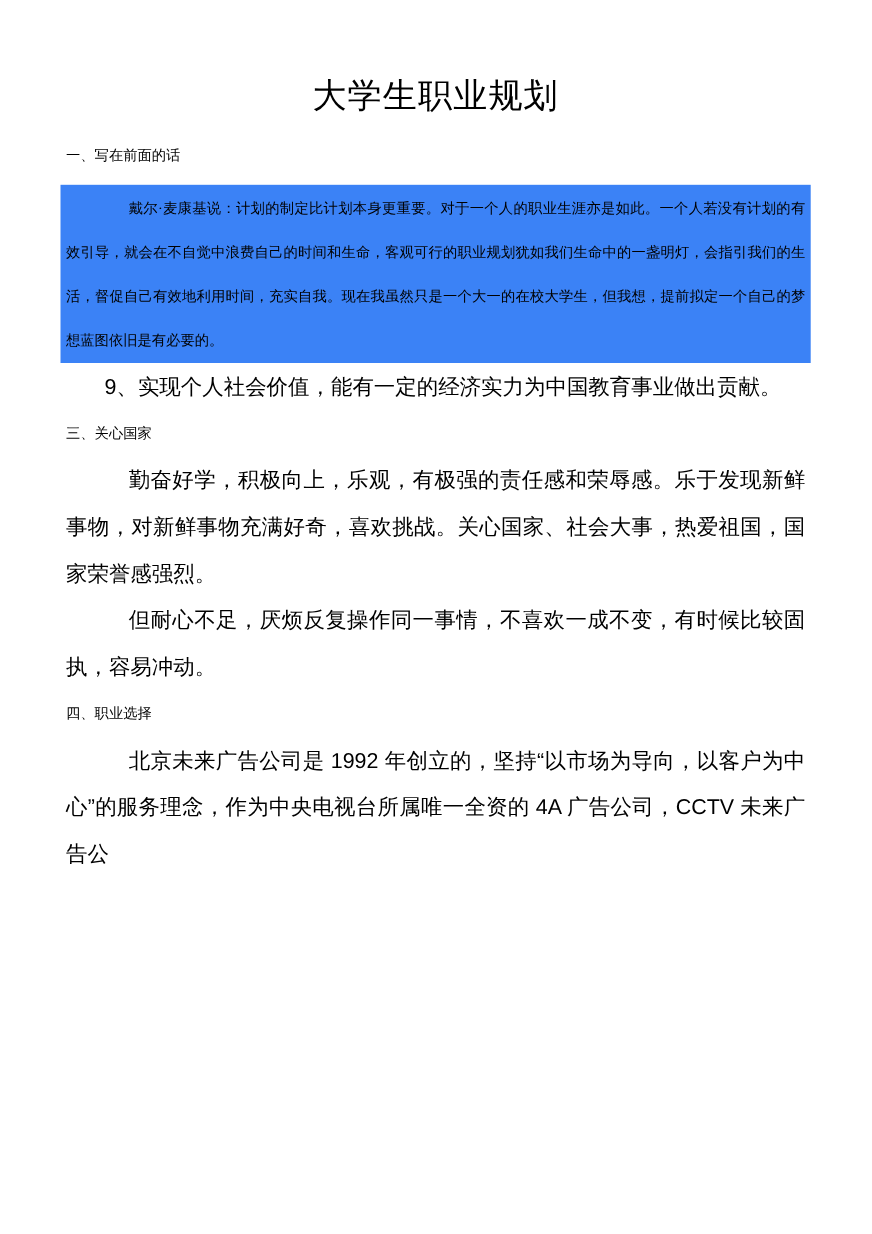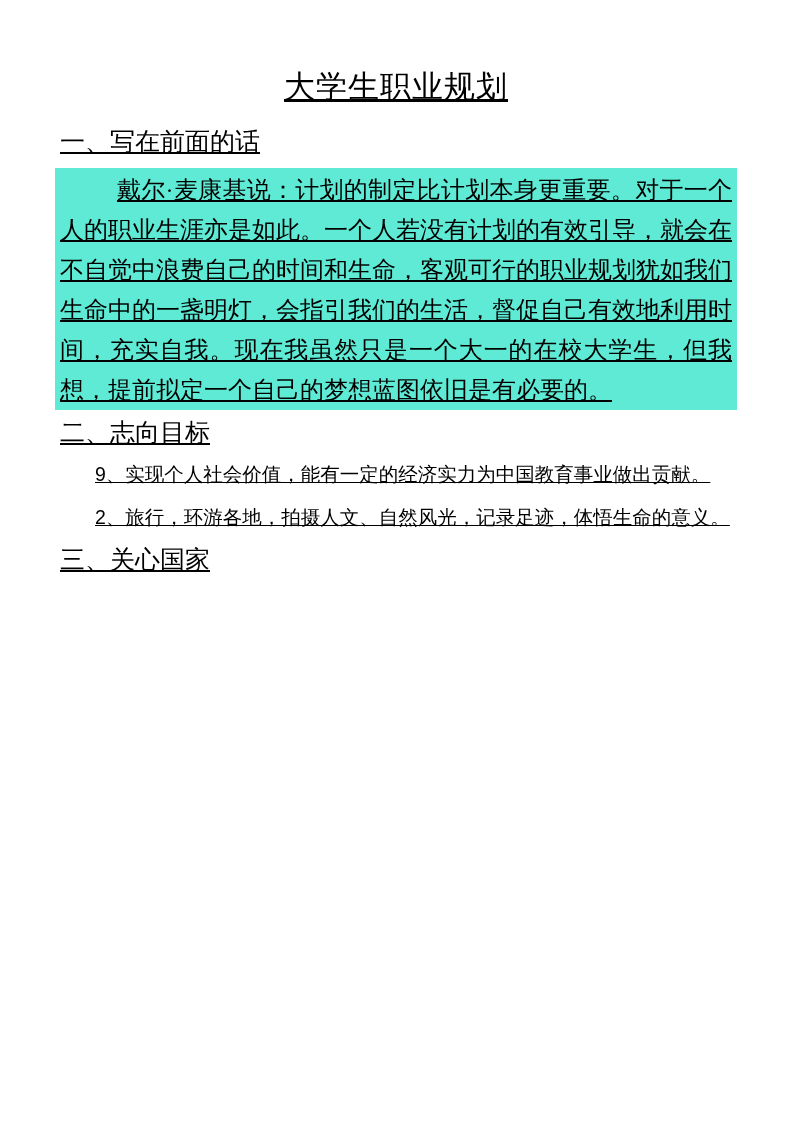--- a/index.html
+++ b/index.html
@@ -12,49 +12,48 @@
     width: 793px;
     height: 1122px;
     overflow: hidden;
     font-family: "Liberation Sans", "DejaVu Sans", sans-serif;
   }
   .page {
     box-sizing: border-box;
     width: 793px;
     height: 897px;
     padding: 64px 61px 0 60px;
-    text-decoration: underline;
   }
   .doc-title {
     margin: 0 0 10px 0;
     font-size: 31px;
     line-height: 46px;
     font-weight: 500;
     text-align: center;
     letter-spacing: 1px;
   }
   .sec-heading {
     margin: 0;
-    font-size: 25px;
+    font-size: 13px;
     line-height: 42.5px;
     font-weight: 500;
   }
   .sec-heading.first {
     margin-top: 6px;
   }
   .flow {
     font-size: 19.5px;
     line-height: 42.5px;
     text-align: justify;
   }
   p { margin: 0; }
   .quote-block {
-    background: #5eead4;
+    background: #3b82f6;
     font-family: "Liberation Serif", "DejaVu Serif", serif;
-    font-size: 24px;
+    font-size: 13px;
     line-height: 40px;
     text-indent: 57px;
     text-align: justify;
     margin: 5px -5px 1px -5px;
     padding: 2px 5px 0 5px;
   }
   .para-indent {
     text-indent: 57px;
   }
   .list-item {
@@ -67,28 +66,30 @@
 <div class="page">
 
   <h1 class="doc-title">大学生职业规划</h1>
 
   <h2 class="sec-heading first">一、写在前面的话</h2>
 
   <p class="quote-block">戴尔·麦康基说：计划的制定比计划本身更重要。对于一个人的职业生涯亦是如此。一个人若没有计划的有效引导，就会在不自觉中浪费自己的时间和生命，客观可行的职业规划犹如我们生命中的一盏明灯，会指引我们的生活，督促自己有效地利用时间，充实自我。现在我虽然只是一个大一的在校大学生，但我想，提前拟定一个自己的梦想蓝图依旧是有必要的。</p>
 
   <div class="flow">
 
-    <h2 class="sec-heading">二、志向目标</h2>
 
     <p class="list-item">9、实现个人社会价值，能有一定的经济实力为中国教育事业做出贡献。</p>
 
-    <p class="list-item">2、旅行，环游各地，拍摄人文、自然风光，记录足迹，体悟生命的意义。</p>
 
     <h2 class="sec-heading">三、关心国家</h2>
 
+    <p class="para-indent">勤奋好学，积极向上，乐观，有极强的责任感和荣辱感。乐于发现新鲜事物，对新鲜事物充满好奇，喜欢挑战。关心国家、社会大事，热爱祖国，国家荣誉感强烈。</p>
+
+    <p class="para-indent">但耐心不足，厌烦反复操作同一事情，不喜欢一成不变，有时候比较固执，容易冲动。</p>
+
+    <h2 class="sec-heading">四、职业选择</h2>
 
 
-
-
+    <p class="para-indent">北京未来广告公司是 1992 年创立的，坚持“以市场为导向，以客户为中心”的服务理念，作为中央电视台所属唯一全资的 4A 广告公司，CCTV 未来广告公</p>
 
   </div>
 
 </div>
 
 </body></html>

